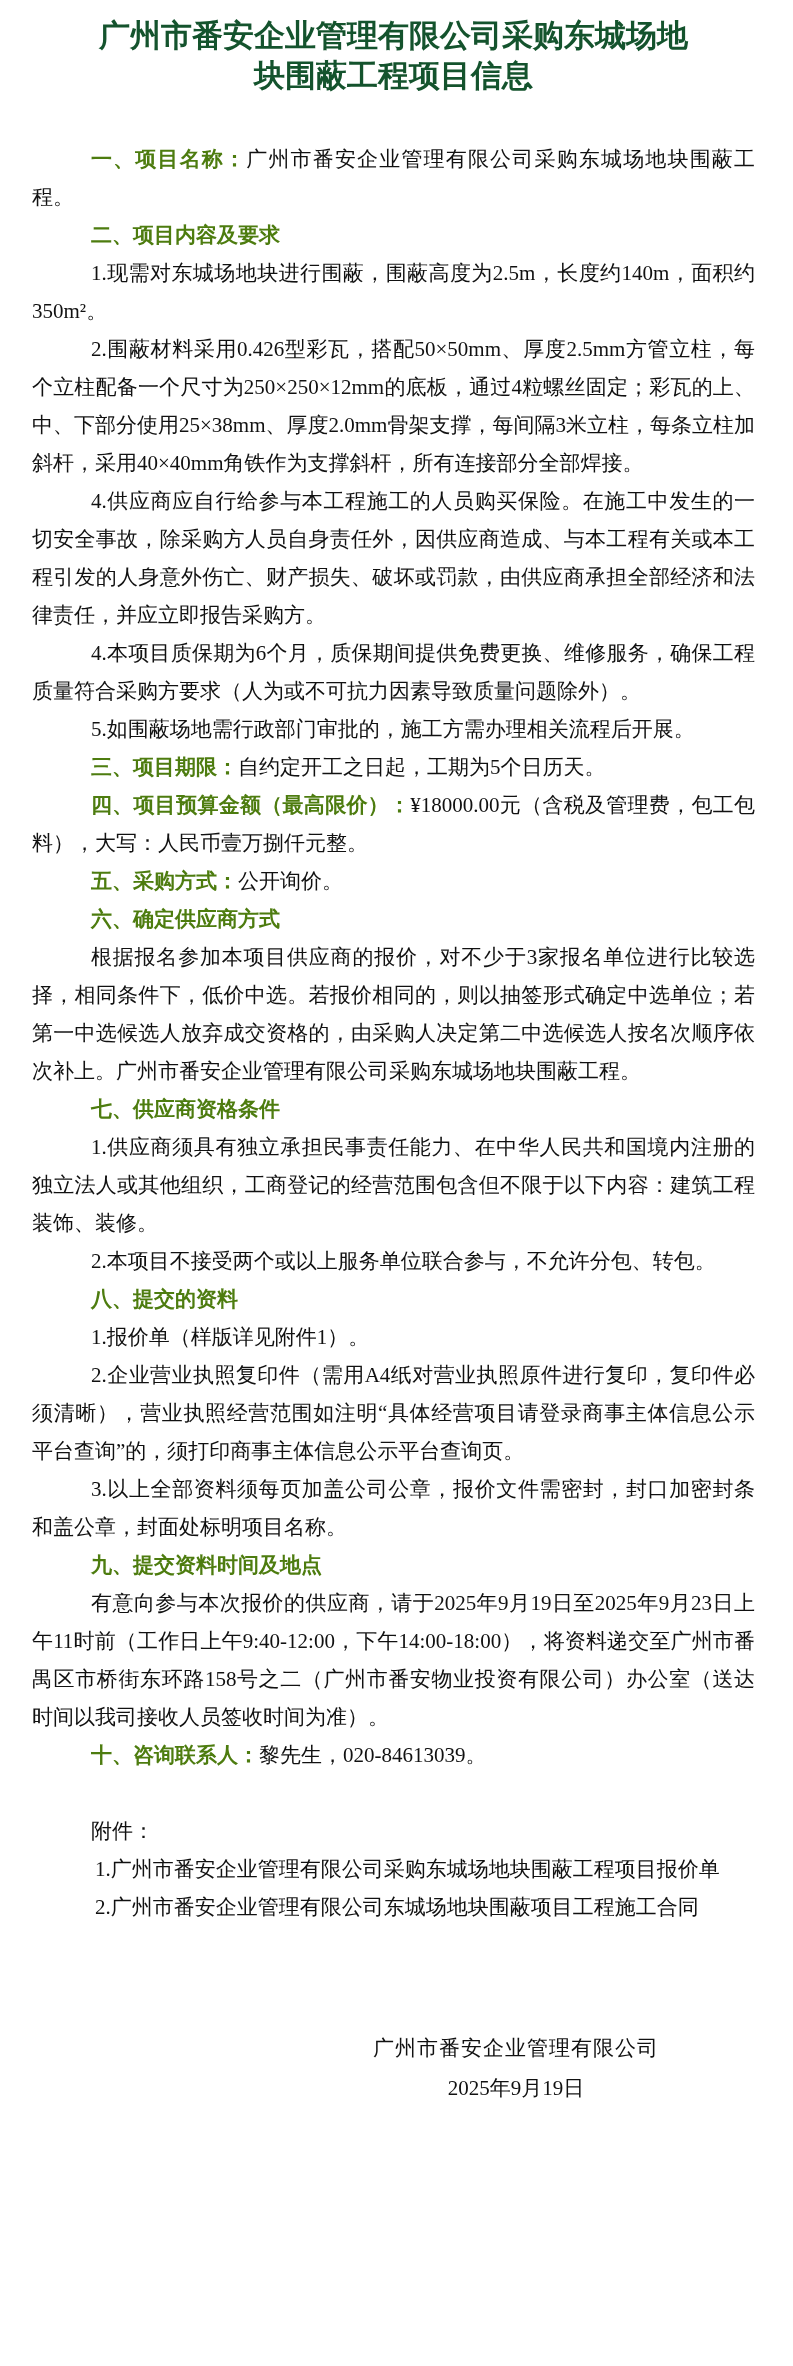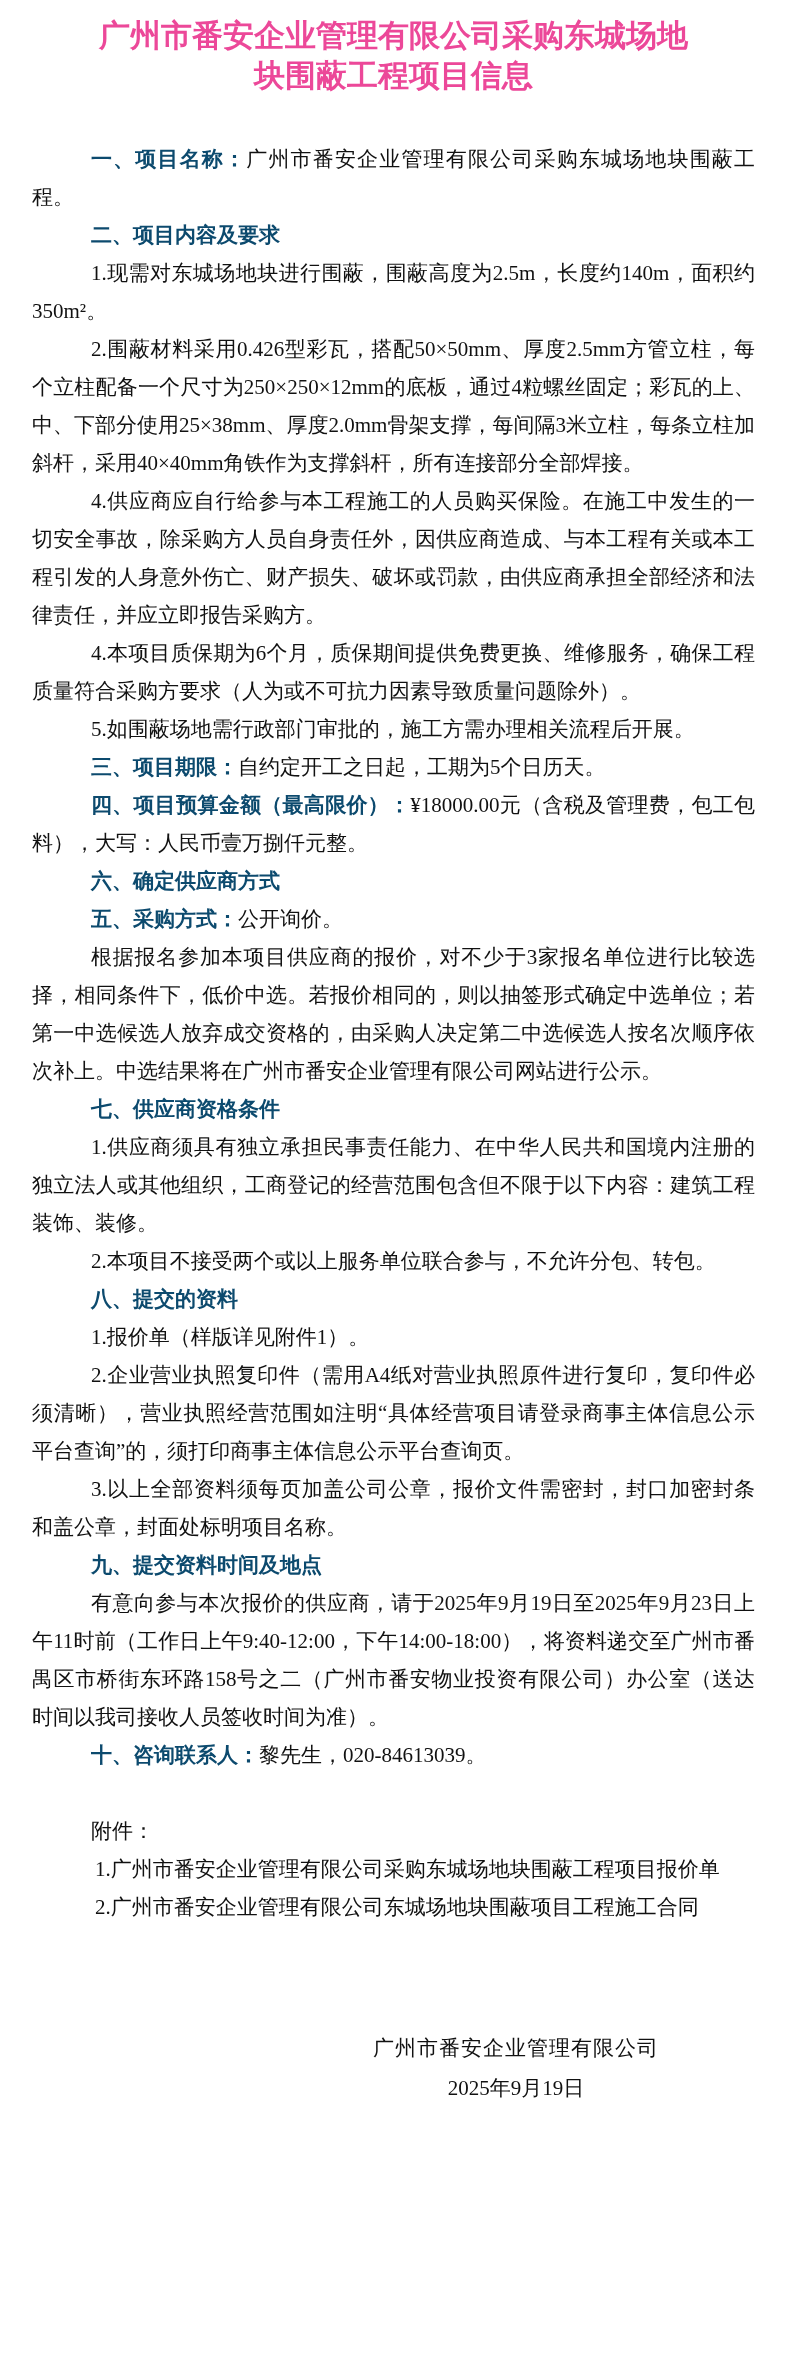--- a/index.html
+++ b/index.html
@@ -18,38 +18,38 @@
     box-sizing: border-box;
     width: 793px;
   }
   .doc-title {
     font-size: 31px;
     line-height: 40px;
     font-weight: bold;
     text-align: center;
     margin: 0 auto;
     width: 600px;
-    color: #ec4899;
+    color: #14532d;
   }
   .content {
     margin-top: 44px;
     font-size: 21px;
     line-height: 38px;
     text-align: justify;
     text-justify: inter-ideograph;
   }
   p.para {
     margin: 0;
     padding: 0;
     text-indent: 59px;
   }
   .lead {
     font-family: "Liberation Sans", "DejaVu Sans", sans-serif;
     font-weight: bold;
-    color: #0c4a6e;
+    color: #4d7c0f;
   }
   .attachments {
     margin-top: 38px;
     display: flex;
     align-items: flex-start;
     font-size: 21px;
     line-height: 38px;
     padding-left: 59px;
     flex-direction: column;
   }
@@ -92,23 +92,23 @@
   <div class="content">
     <p class="para"><span class="lead">一、项目名称：</span><span>广州市番安企业管理有限公司采购东城场地块围蔽工程。</span></p>
     <p class="para"><span class="lead">二、项目内容及要求</span><span></span></p>
     <p class="para"><span class="lead"></span><span>1.现需对东城场地块进行围蔽，围蔽高度为2.5m，长度约140m，面积约350m²。</span></p>
     <p class="para"><span class="lead"></span><span>2.围蔽材料采用0.426型彩瓦，搭配50×50mm、厚度2.5mm方管立柱，每个立柱配备一个尺寸为250×250×12mm的底板，通过4粒螺丝固定；彩瓦的上、中、下部分使用25×38mm、厚度2.0mm骨架支撑，每间隔3米立柱，每条立柱加斜杆，采用40×40mm角铁作为支撑斜杆，所有连接部分全部焊接。</span></p>
     <p class="para"><span class="lead"></span><span>4.供应商应自行给参与本工程施工的人员购买保险。在施工中发生的一切安全事故，除采购方人员自身责任外，因供应商造成、与本工程有关或本工程引发的人身意外伤亡、财产损失、破坏或罚款，由供应商承担全部经济和法律责任，并应立即报告采购方。</span></p>
     <p class="para"><span class="lead"></span><span>4.本项目质保期为6个月，质保期间提供免费更换、维修服务，确保工程质量符合采购方要求（人为或不可抗力因素导致质量问题除外）。</span></p>
     <p class="para"><span class="lead"></span><span>5.如围蔽场地需行政部门审批的，施工方需办理相关流程后开展。</span></p>
     <p class="para"><span class="lead">三、项目期限：</span><span>自约定开工之日起，工期为5个日历天。</span></p>
     <p class="para"><span class="lead">四、项目预算金额（最高限价）：</span><span>¥18000.00元（含税及管理费，包工包料），大写：人民币壹万捌仟元整。</span></p>
+    <p class="para"><span class="lead">五、采购方式：</span><span>公开询价。</span></p>
     <p class="para"><span class="lead">六、确定供应商方式</span><span></span></p>
-    <p class="para"><span class="lead">五、采购方式：</span><span>公开询价。</span></p>
-    <p class="para"><span class="lead"></span><span>根据报名参加本项目供应商的报价，对不少于3家报名单位进行比较选择，相同条件下，低价中选。若报价相同的，则以抽签形式确定中选单位；若第一中选候选人放弃成交资格的，由采购人决定第二中选候选人按名次顺序依次补上。中选结果将在广州市番安企业管理有限公司网站进行公示。</span></p>
+    <p class="para"><span class="lead"></span><span>根据报名参加本项目供应商的报价，对不少于3家报名单位进行比较选择，相同条件下，低价中选。若报价相同的，则以抽签形式确定中选单位；若第一中选候选人放弃成交资格的，由采购人决定第二中选候选人按名次顺序依次补上。广州市番安企业管理有限公司采购东城场地块围蔽工程。</span></p>
     <p class="para"><span class="lead">七、供应商资格条件</span><span></span></p>
     <p class="para"><span class="lead"></span><span>1.供应商须具有独立承担民事责任能力、在中华人民共和国境内注册的独立法人或其他组织，工商登记的经营范围包含但不限于以下内容：建筑工程装饰、装修。</span></p>
     <p class="para"><span class="lead"></span><span>2.本项目不接受两个或以上服务单位联合参与，不允许分包、转包。</span></p>
     <p class="para"><span class="lead">八、提交的资料</span><span></span></p>
     <p class="para"><span class="lead"></span><span>1.报价单（样版详见附件1）。</span></p>
     <p class="para"><span class="lead"></span><span>2.企业营业执照复印件（需用A4纸对营业执照原件进行复印，复印件必须清晰），营业执照经营范围如注明“具体经营项目请登录商事主体信息公示平台查询”的，须打印商事主体信息公示平台查询页。</span></p>
     <p class="para"><span class="lead"></span><span>3.以上全部资料须每页加盖公司公章，报价文件需密封，封口加密封条和盖公章，封面处标明项目名称。</span></p>
     <p class="para"><span class="lead">九、提交资料时间及地点</span><span></span></p>
     <p class="para"><span class="lead"></span><span>有意向参与本次报价的供应商，请于2025年9月19日至2025年9月23日上午11时前（工作日上午9:40-12:00，下午14:00-18:00），将资料递交至广州市番禺区市桥街东环路158号之二（广州市番安物业投资有限公司）办公室（送达时间以我司接收人员签收时间为准）。</span></p>
     <p class="para"><span class="lead">十、咨询联系人：</span><span>黎先生，020-84613039。</span></p>

